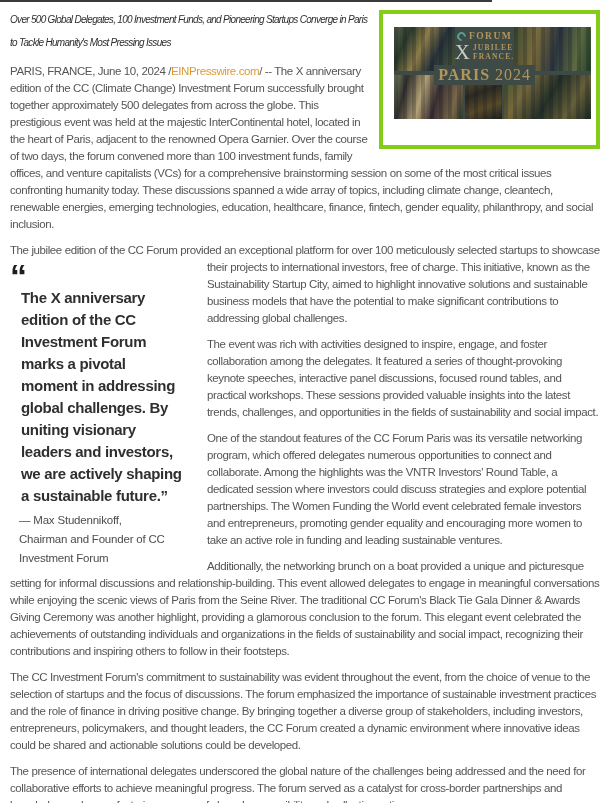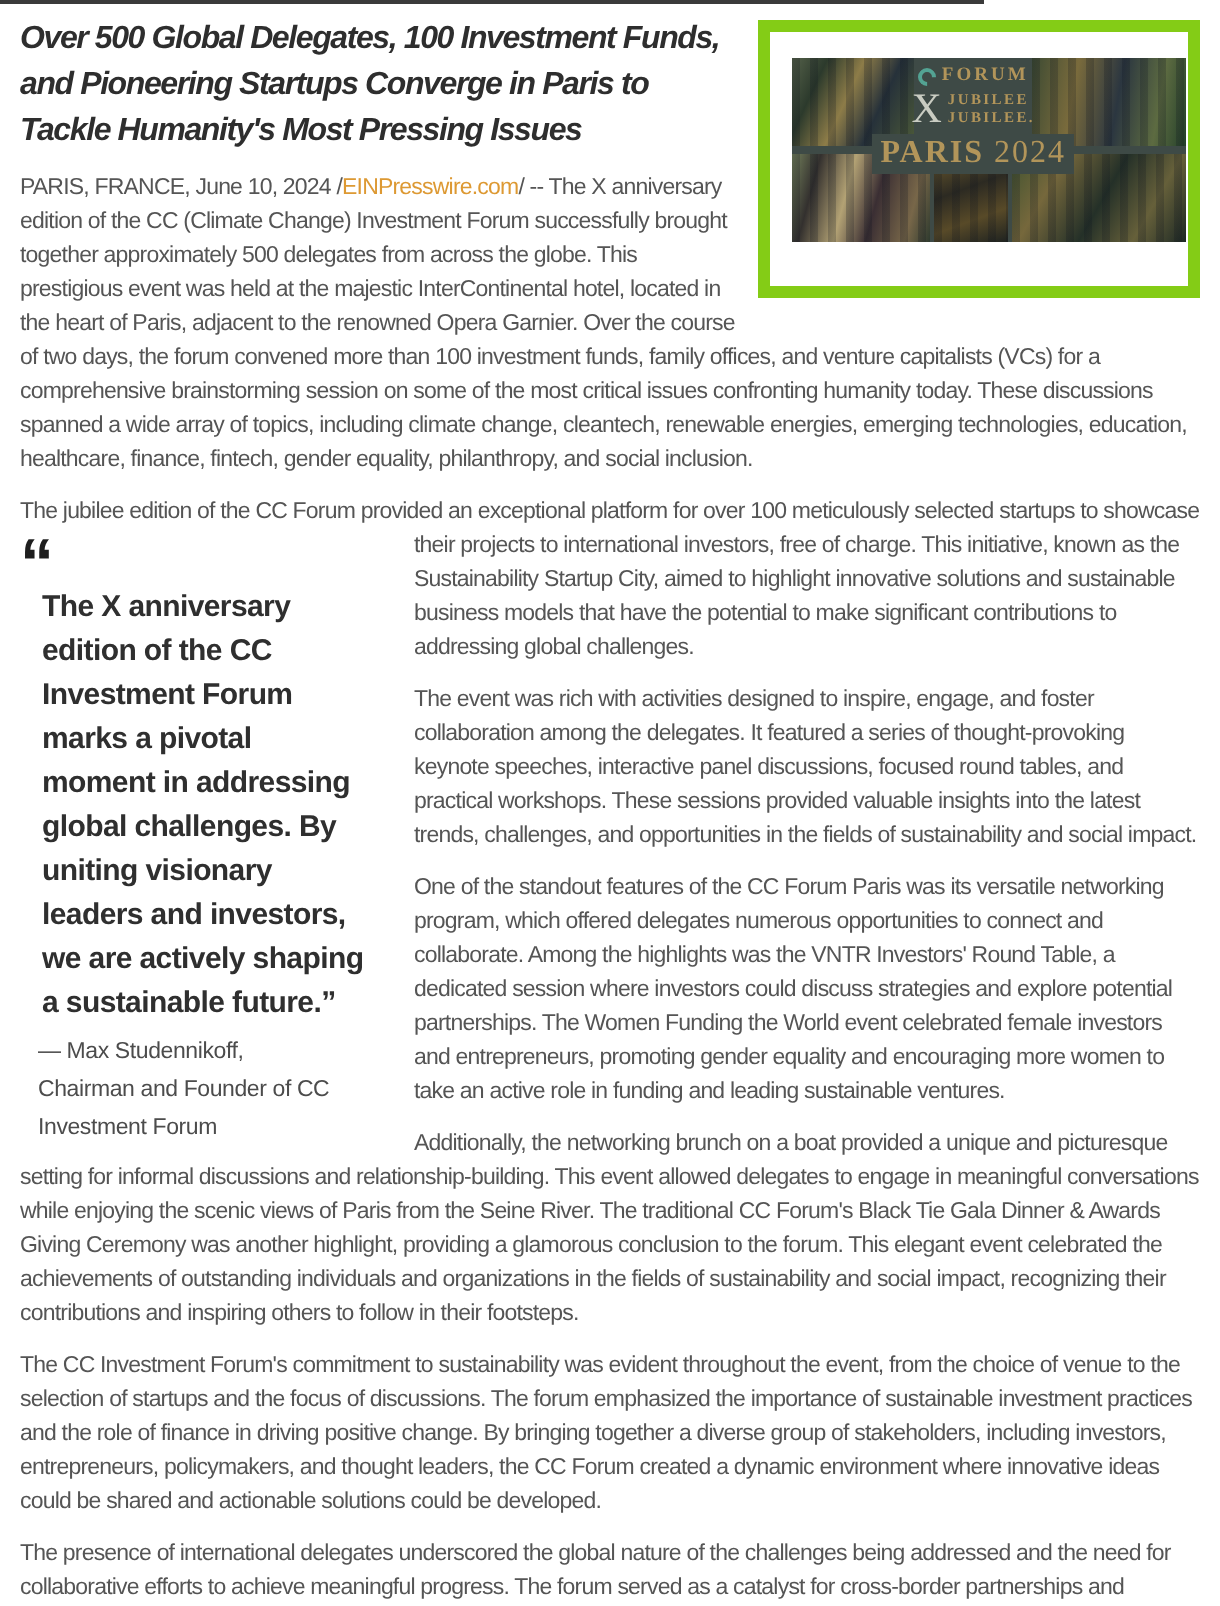--- a/index.html
+++ b/index.html
@@ -6,30 +6,30 @@
   body{
     width:610px;height:803px;overflow:hidden;background:#fff;
     font-family:"Liberation Sans", sans-serif;
     -webkit-font-smoothing:antialiased;
   }
   .page{position:relative;padding:6px 10px 0 10px;box-sizing:border-box;width:610px;}
   .top-cut{position:absolute;top:0;left:0;width:492px;height:2px;background:#3a3a3a;}
 
   
   .headline{
-    font-style:italic;font-weight:bold;
-    font-size:16px;line-height:23px;letter-spacing:-0.7px;
+    font-style:italic;font-weight:normal;
+    font-size:10px;line-height:23px;letter-spacing:-0.7px;
     color:#2e2e2e;margin:2px 0 9px 0;
   }
 
   
   .figure{
     float:right;box-sizing:border-box;
     width:221px;height:139px;
-    border:6px solid #84cc16;background:#fff;
+    border:4px solid #84cc16;background:#fff;
     margin:4px 0 12px 8px;padding:13px 11px 0 11px;
   }
   .collage{position:relative;width:197px;height:92px;background:var(--collage_bg,#3e4a46);overflow:hidden;}
   .ph{position:absolute;}
   .ph::after{content:"";position:absolute;inset:0;
     background:repeating-linear-gradient(90deg,rgba(15,20,30,0.45) 0 4px,rgba(0,0,0,0) 4px 9px);
     opacity:.5;}
   .ph-tl{left:0;top:0;width:31%;height:48%;
     background:linear-gradient(115deg,#55614a 0%,#2c3a2c 22%,#8d7c48 45%,#26313a 68%,#4c5a38 100%);}
   .ph-tr{left:61%;top:0;width:39%;height:48%;
@@ -106,21 +106,21 @@
       <div class="ph ph-br"></div>
       <div class="logo">
         <div class="l-row1">
           <span class="c-icon"></span>
           <span class="l-forum">FORUM</span>
         </div>
         <div class="l-row2">
           <span class="l-x">X</span>
           <span class="l-stack">
             <span>JUBILEE</span>
-            <span>JUBILEE.</span>
+            <span>FRANCE.</span>
           </span>
         </div>
         <div class="l-row3">
           <span>PARIS</span>
           <span class="l-year">2024</span>
         </div>
       </div>
     </div>
   </figure>
 

